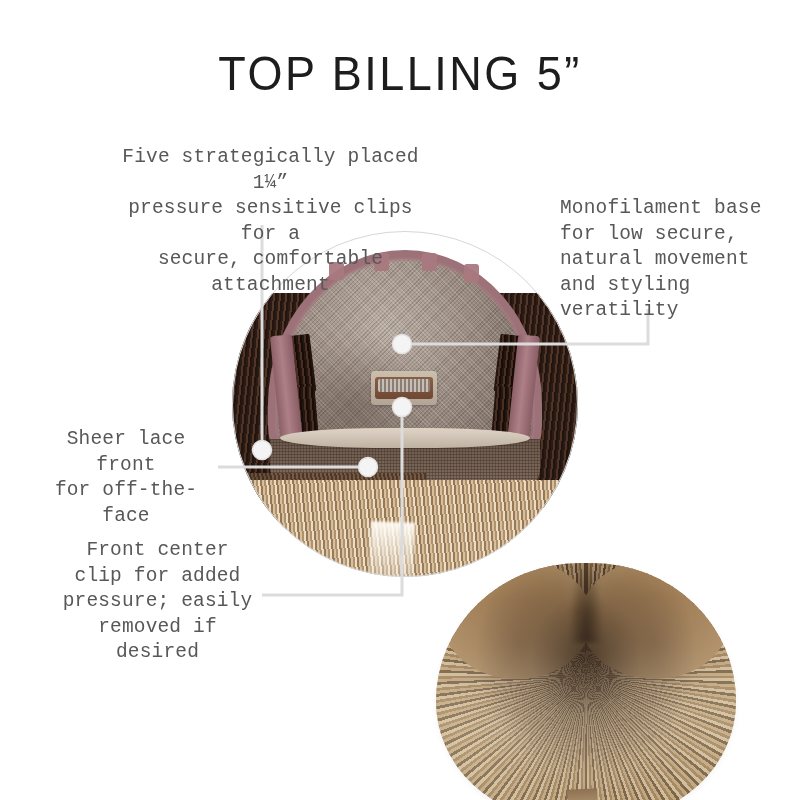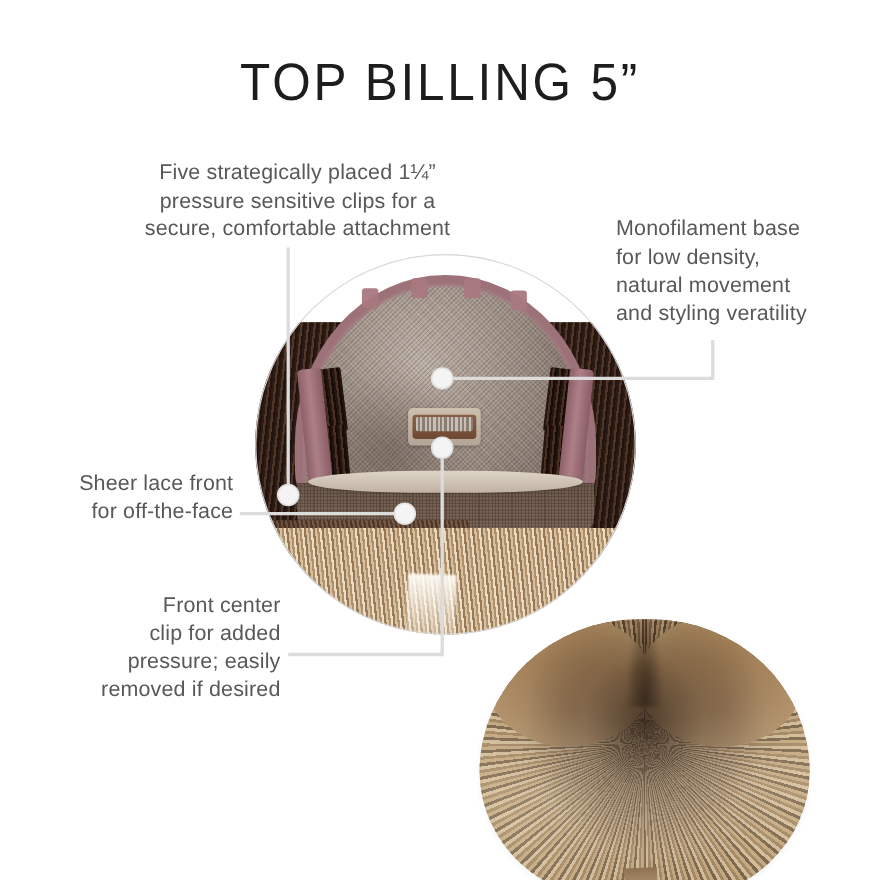--- a/index.html
+++ b/index.html
@@ -39,23 +39,24 @@
   }
 
   
   .callout-text {
     position: absolute;
     color: #58585a;
     font-size: 19.5px;
     line-height: 25.5px;
     font-weight: 400;
     letter-spacing: 0.15px;
+    font-family: Liberation Mono, monospace;
   }
   .ta-center { text-align: center; }
-  .ta-right  { text-align: right; }
+  .ta-right  { text-align: center; }
   .ta-left   { text-align: left; }
 
   #txt-clips       { left: 108px;  top: 110px;  width: 325px; }
   #txt-mono        { left: 560px;  top: 161px;  width: 240px; }
   #txt-lace        { left: 40px;   top: 392px;  width: 172px; }
   #txt-frontclip   { left: 60px;   top: 503px;  width: 195px; }
 
   
   #leaders {
     position: absolute;
@@ -439,21 +440,21 @@
   </svg>
 
   <div id="txt-clips" class="callout-text ta-center">
     <div>Five strategically placed 1¼”</div>
     <div>pressure sensitive clips for a</div>
     <div>secure, comfortable attachment</div>
   </div>
 
   <div id="txt-mono" class="callout-text ta-left">
     <div>Monofilament base</div>
-    <div>for low density,</div>
+    <div>for low secure,</div>
     <div>natural movement</div>
     <div>and styling veratility</div>
   </div>
 
   <div id="txt-lace" class="callout-text ta-right">
     <div>Sheer lace front</div>
     <div>for off-the-face</div>
   </div>
 
   <div id="txt-frontclip" class="callout-text ta-right">

